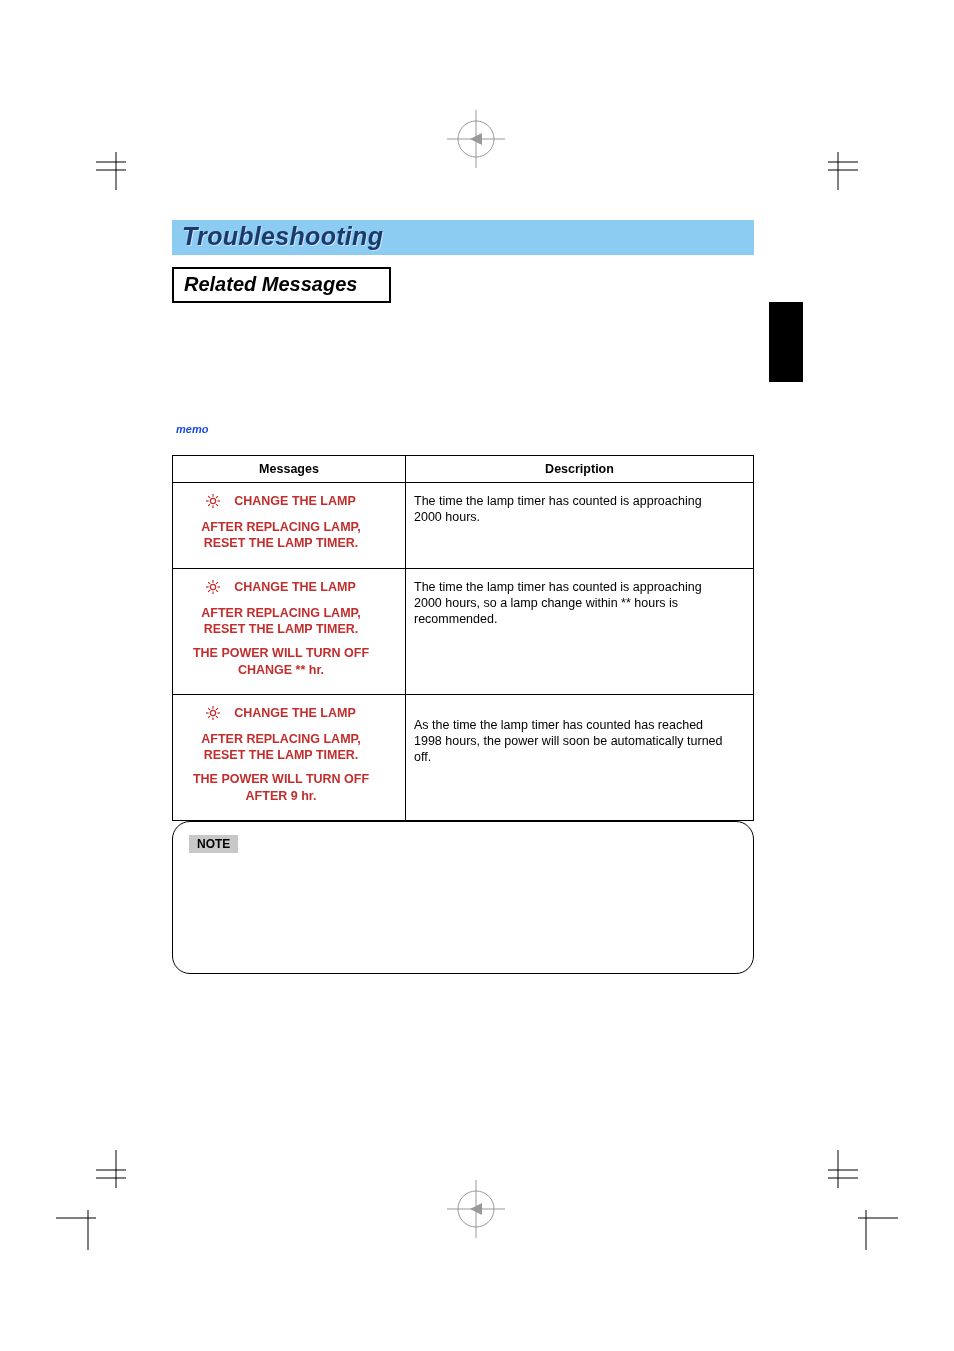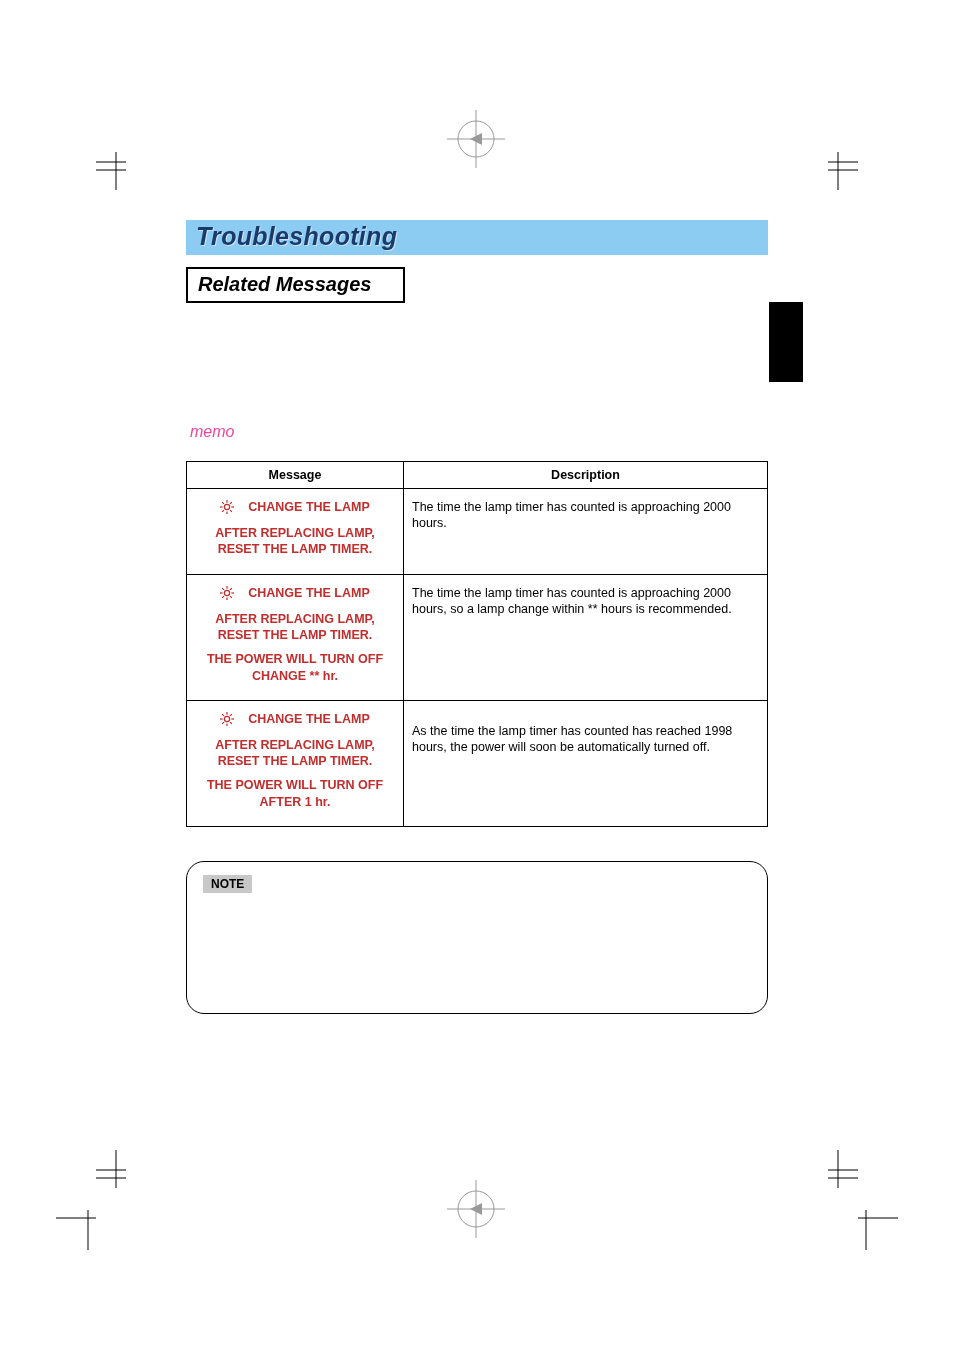--- a/index.html
+++ b/index.html
@@ -19,21 +19,21 @@
   }
   .reg-mark {
     position: absolute;
     width: 58px;
     height: 58px;
   }
   .reg-mark svg { width: 58px; height: 58px; }
   
   .content {
     position: absolute;
-    left: 186px;
+    left: 172px;
     top: 220px;
     width: 582px;
   }
   .heading-bar {
     background: #8ccbf2;
     padding: 2px 10px 4px 10px;
     margin-bottom: 12px;
   }
   .heading-text {
     font-size: 25px;
@@ -49,44 +49,44 @@
     padding: 4px 32px 5px 10px;
     margin-bottom: 20px;
   }
   .sub-heading-text {
     font-size: 20px;
     font-weight: 900;
     font-style: italic;
     color: #000;
   }
   .memo {
-    font-size: 16px;
-    font-weight: 400;
+    font-size: 11px;
+    font-weight: 700;
     font-style: italic;
-    color: #ec4899;
+    color: #1d4ed8;
     margin-top: 100px;
     margin-bottom: 20px;
     margin-left: 4px;
   }
   table.msg-table {
     border-collapse: collapse;
     width: 100%;
     font-size: 12.5px;
   }
   table.msg-table th, table.msg-table td {
     border: 1px solid #000;
     vertical-align: top;
   }
   table.msg-table th {
     font-weight: 700;
     text-align: center;
     padding: 6px 4px;
   }
   table.msg-table td {
-    padding: 10px 8px 16px 8px;
+    padding: 10px 24px 16px 8px;
   }
   .col-msg { width: 200px; }
   .msg-line {
     color: #c22e2e;
     font-weight: 700;
     text-align: center;
     line-height: 1.3;
   }
   .msg-stack { text-align: center; }
   .msg-stack .first-row {
@@ -99,21 +99,20 @@
     height: 14px;
     display: inline-block;
     color: #c22e2e;
   }
   .desc {
     font-weight: 400;
     line-height: 1.3;
   }
   .gap { height: 8px; }
   .note-box {
-    margin-top: 34px;
     border: 1px solid #000;
     border-radius: 18px;
     padding: 12px 16px 120px 16px;
   }
   .note-label {
     display: inline-block;
     background: #c8c8c8;
     font-size: 12px;
     font-weight: 700;
     padding: 2px 8px;
@@ -202,21 +201,21 @@
 
     <div class="sub-heading-box">
       <span class="sub-heading-text">Related Messages</span>
     </div>
 
     <div class="memo">memo</div>
 
     <table class="msg-table">
       <thead>
         <tr>
-          <th class="col-msg">Message</th>
+          <th class="col-msg">Messages</th>
           <th>Description</th>
         </tr>
       </thead>
       <tbody>
 
         <tr>
           <td class="col-msg">
             <div class="msg-stack">
               <div class="first-row msg-line">
                 <span class="lamp-icon">
@@ -299,21 +298,21 @@
                       </g>
                     </svg>
                 </span>
                 <span>CHANGE THE LAMP</span>
               </div>
               <div class="gap"></div>
               <div class="msg-line">AFTER REPLACING LAMP,</div>
               <div class="msg-line">RESET THE LAMP TIMER.</div>
               <div class="gap"></div>
               <div class="msg-line">THE POWER WILL TURN OFF</div>
-              <div class="msg-line">AFTER 1 hr.</div>
+              <div class="msg-line">AFTER 9 hr.</div>
             </div>
           </td>
           <td style="padding-top:22px;">
             <div class="desc">As the time the lamp timer has counted has reached 1998 hours, the power will soon be automatically turned off.</div>
           </td>
         </tr>
       </tbody>
     </table>
 
     <div class="note-box">

